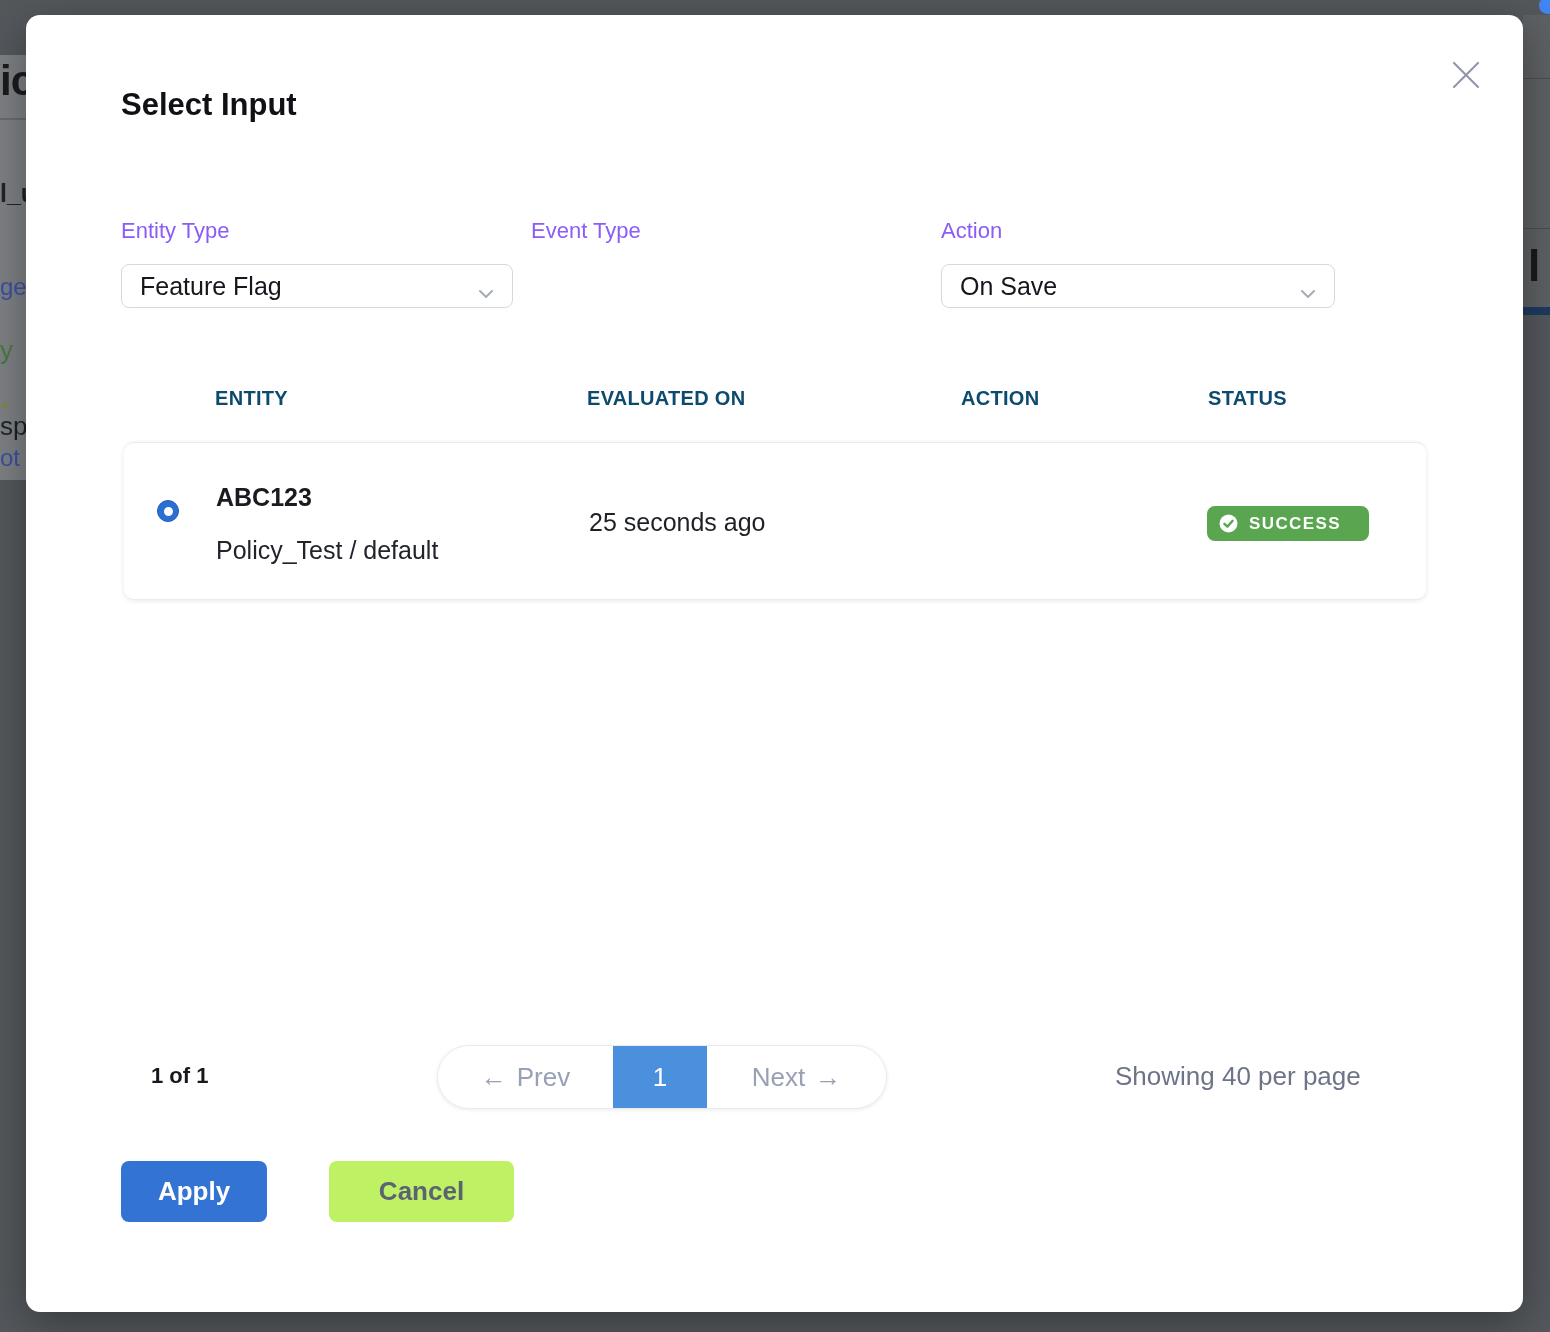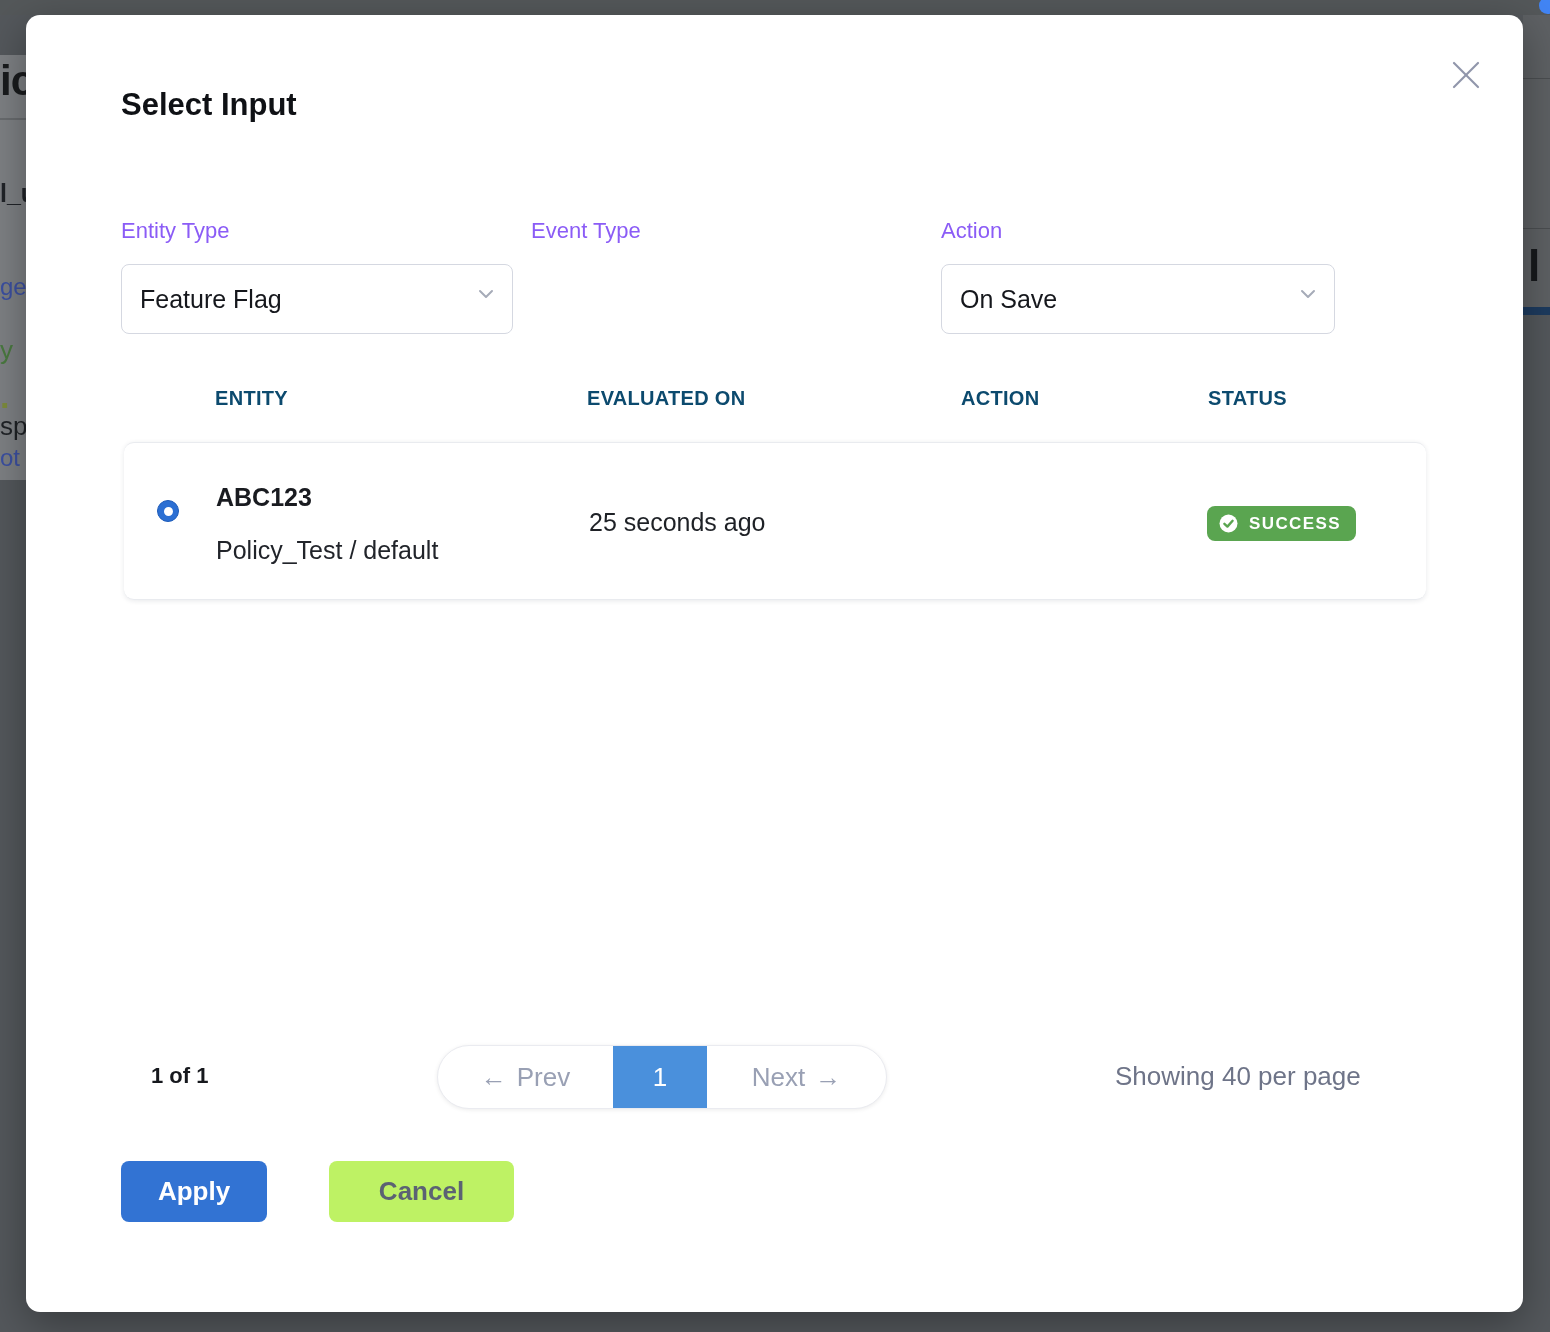--- a/index.html
+++ b/index.html
@@ -32,37 +32,37 @@
   
   .modal { position:absolute; left:26px; top:15px; width:1497px; height:1297px; background:#ffffff;
            border-radius:14px; box-shadow:0 12px 44px rgba(0,0,0,0.35); z-index:2; }
 
   .close-btn { position:absolute; top:45px; right:42px; width:30px; height:30px; cursor:pointer; background:none; border:none; }
   .modal-title { position:absolute; left:95px; top:72px; font-size:31px; font-weight:700; color:#0f1115; }
 
   .filter-group { position:absolute; top:203px; }
   .fg-1 { left:95px; width:392px; } .fg-2 { left:505px; width:393px; } .fg-3 { left:915px; width:394px; }
   .filter-label { display:block; font-size:22px; color:#8b5cf6; margin-bottom:20px; }
-  .select { position:relative; width:100%; height:70px; background:#fff; border:1px solid #d5d8e1; border-radius:8px;
+  .select { position:relative; width:100%; height:44px; background:#fff; border:1px solid #d5d8e1; border-radius:8px;
             display:flex; align-items:center; padding:0 50px 0 18px; cursor:pointer; }
   .select-value { font-size:25px; color:#15171c; }
   .select-chevron { position:absolute; right:18px; top:24px; }
 
   .thead-cell { position:absolute; top:372px; font-size:20px; font-weight:700; color:#0c4a6e; letter-spacing:.3px; }
   .th-entity { left:189px; } .th-evaluated { left:561px; } .th-action { left:935px; } .th-status { left:1182px; }
 
   .row-card { position:absolute; left:98px; top:427px; width:1302px; height:158px; background:#fff; border-radius:10px;
               border-top:1px solid #e9ebef; border-bottom:1px solid #e9ebef; box-shadow:0 1px 5px rgba(30,35,60,0.10); cursor:pointer; }
   .radio { position:absolute; left:33px; top:57px; width:22px; height:22px; border-radius:50%;
            background:#2b6fd3; border:1px solid #1e5cba; display:flex; align-items:center; justify-content:center; cursor:pointer; }
   .radio-dot { width:9px; height:9px; border-radius:50%; background:#ffffff; }
   .entity-name { position:absolute; left:92px; top:40px; font-size:25px; font-weight:700; color:#191b20; }
   .entity-detail { position:absolute; left:92px; top:93px; font-size:25px; color:#21242a; }
   .evaluated-cell { position:absolute; left:465px; top:65px; font-size:25px; color:#1e2126; }
-  .status-badge { position:absolute; left:1083px; top:63px; height:35px; padding:0 15px 0 12px; background:#5aa550;
+  .status-badge { position:absolute; left:1083px; top:63px; height:35px; padding:0 28px 0 12px; background:#5aa550;
                   border-radius:8px; display:inline-flex; align-items:center; gap:11px; }
   .status-text { font-size:17px; font-weight:700; color:#ffffff; letter-spacing:1.4px; }
 
   .page-count { position:absolute; left:125px; top:1048px; font-size:22px; font-weight:600; color:#16181d;text-align:center; }
   .pager { position:absolute; left:411px; top:1030px; width:450px; height:64px; background:#fff; border:1px solid #eaebf0;
            border-radius:32px; box-shadow:0 1px 4px rgba(0,0,0,0.08); display:flex; overflow:hidden; }
   .pager-btn { display:flex; align-items:center; justify-content:center; gap:10px; font-size:26px; font-weight:500;
                color:#99a0b4; background:none; border:none; cursor:pointer; }
   .pager-prev { width:175px; } .pager-next { flex:1; }
   .pager-page { width:94px; display:flex; align-items:center; justify-content:center; background:#4a90dc;

